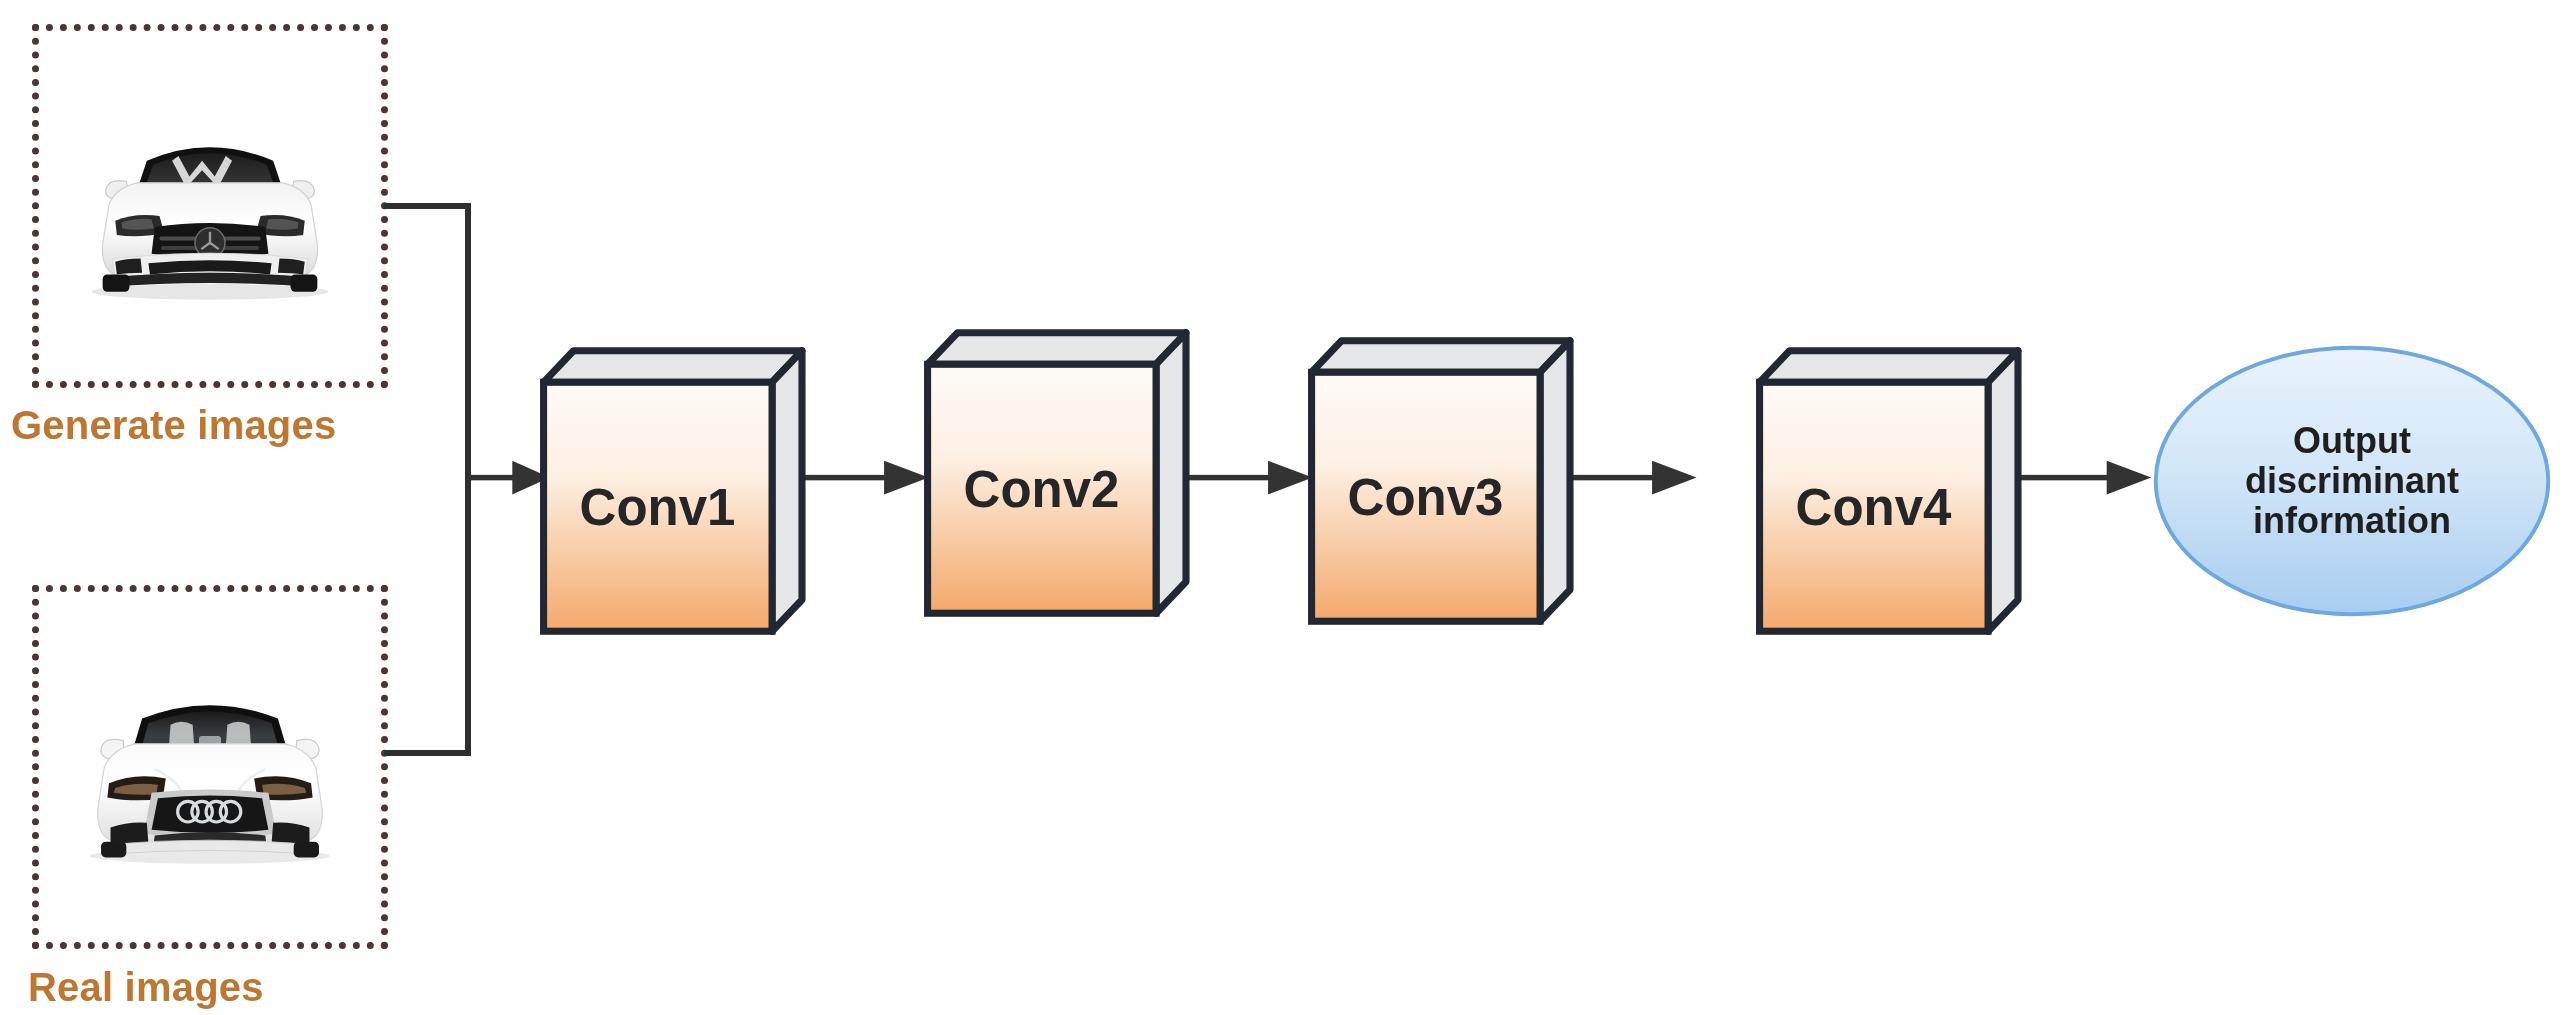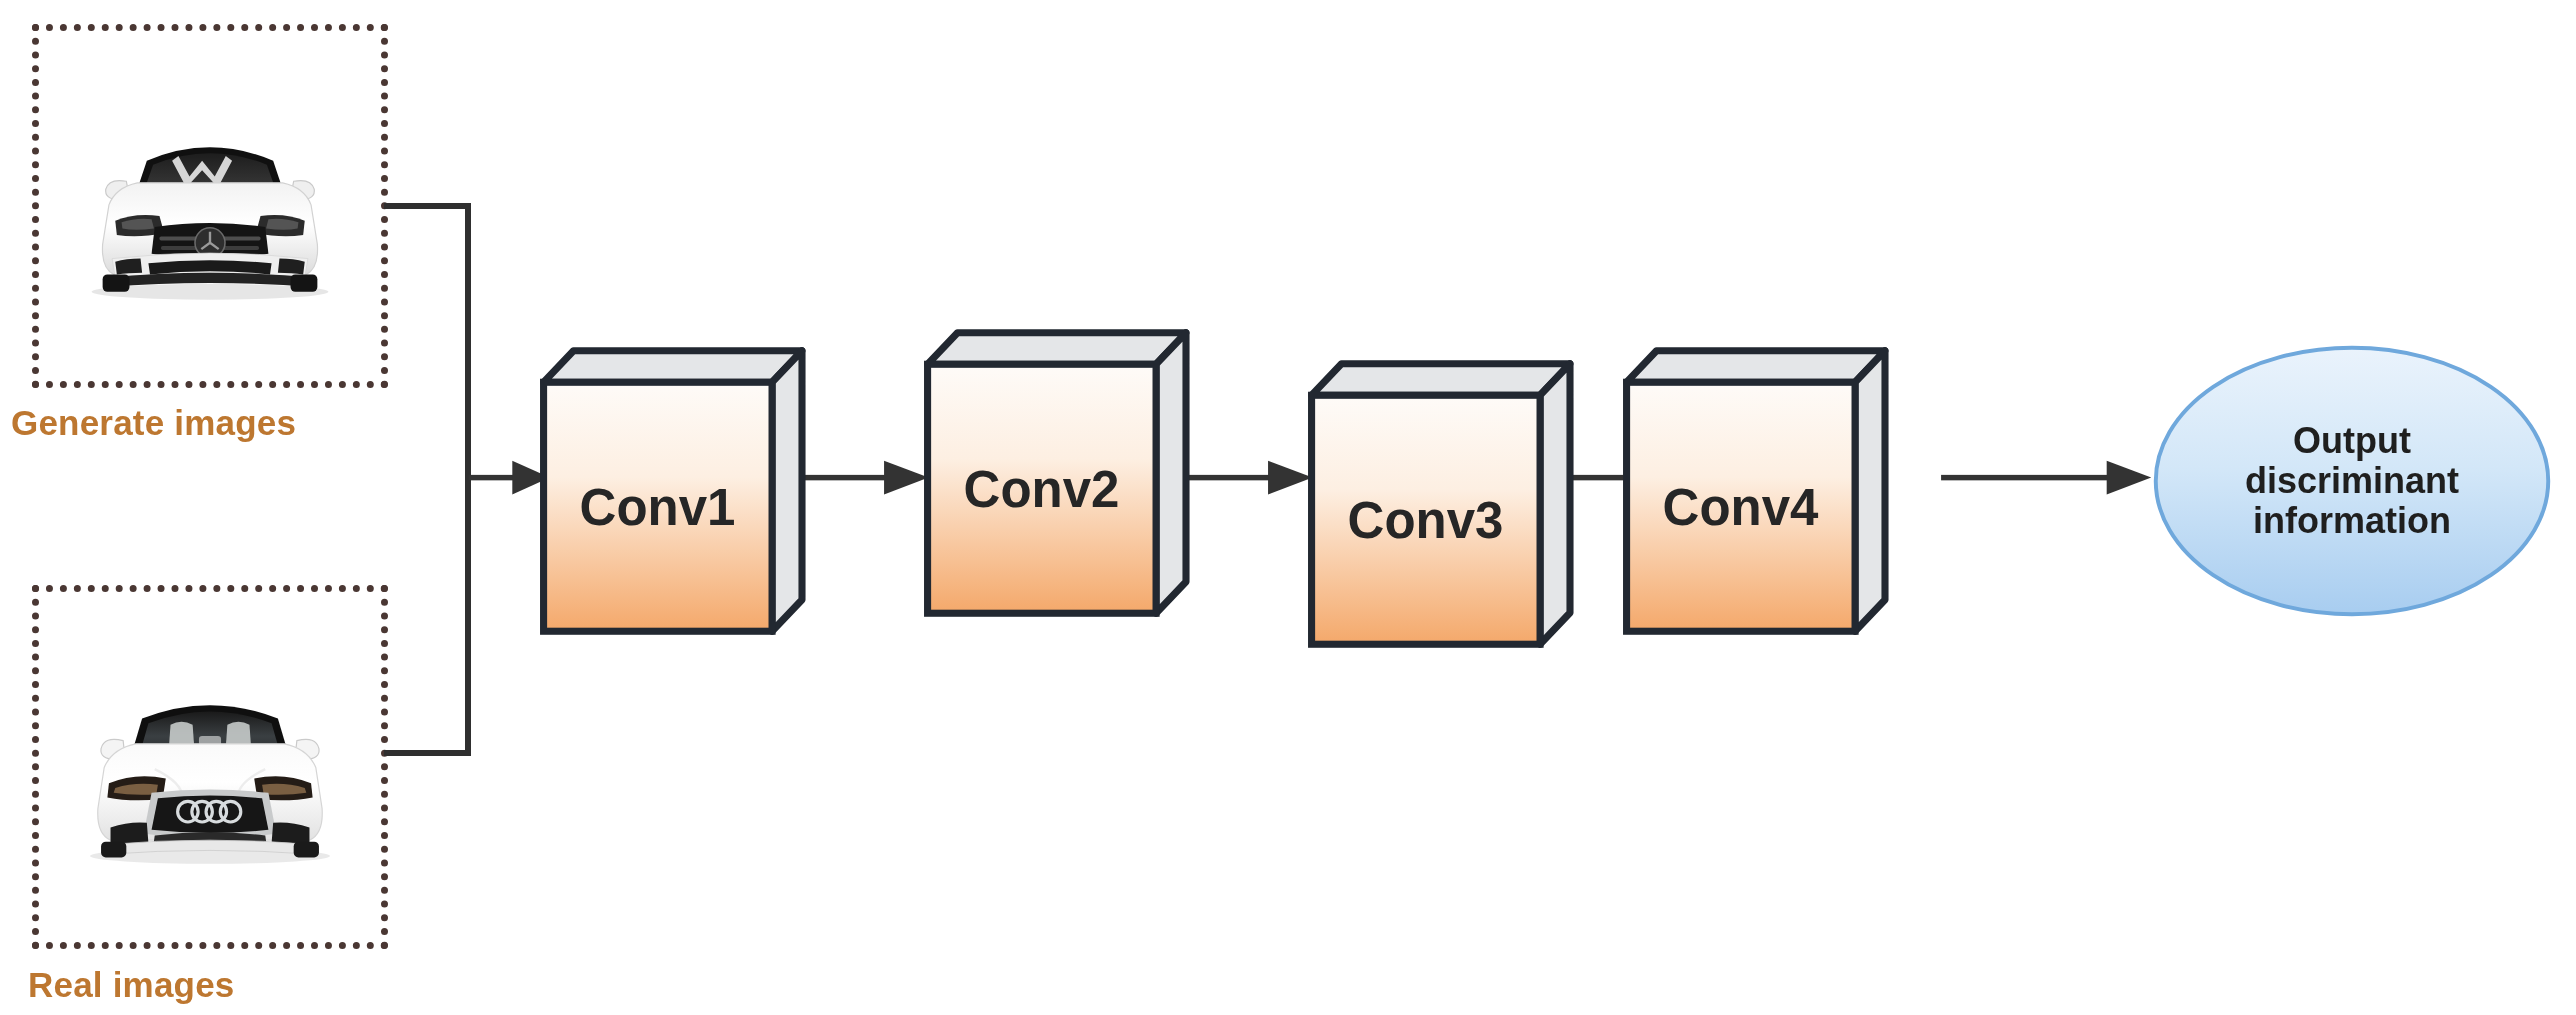--- a/index.html
+++ b/index.html
@@ -35,21 +35,21 @@
     align-items: center;
     justify-content: center;
   }
   .car-svg { display: block; }
 
   
   .frame-caption {
     position: absolute;
     font-family: "Liberation Sans", sans-serif;
     font-weight: bold;
-    font-size: 35px;
+    font-size: 40px;
     line-height: 1;
     color: #bd7730;
     white-space: nowrap;
     letter-spacing: 0.2px;
   }
   #caption-generate { left: 11px; top: 405px; }
   #caption-real     { left: 28px; top: 967px; }
 
   
   .conn {
@@ -92,22 +92,22 @@
     justify-content: center;
     font-family: "Liberation Sans", sans-serif;
     font-weight: bold;
     font-size: 51px;
     color: #262626;
     pointer-events: none;
     white-space: nowrap;
   }
   #conv-1 { left: 542px;  top: 349px; }
   #conv-2 { left: 926px; top: 331px; }
-  #conv-3 { left: 1310px; top: 362px; }
-  #conv-4 { left: 1625px; top: 349px; }
+  #conv-3 { left: 1310px; top: 339px; }
+  #conv-4 { left: 1758px; top: 349px; }
 
   
   #output-node {
     position: absolute;
     left: 2153px;
     top: 345px;
     width: 398px;
     height: 272px;
   }
   #output-node svg { display: block; }

